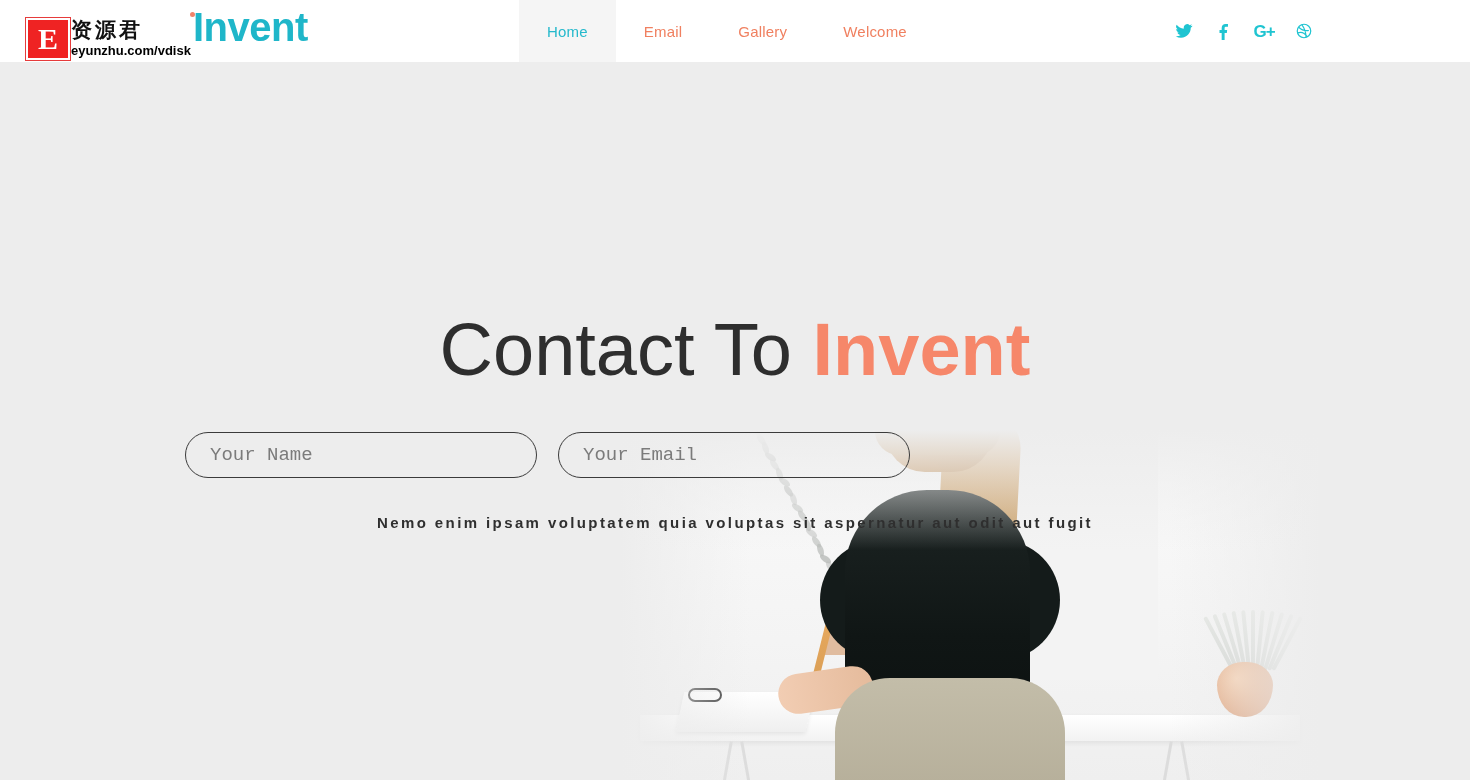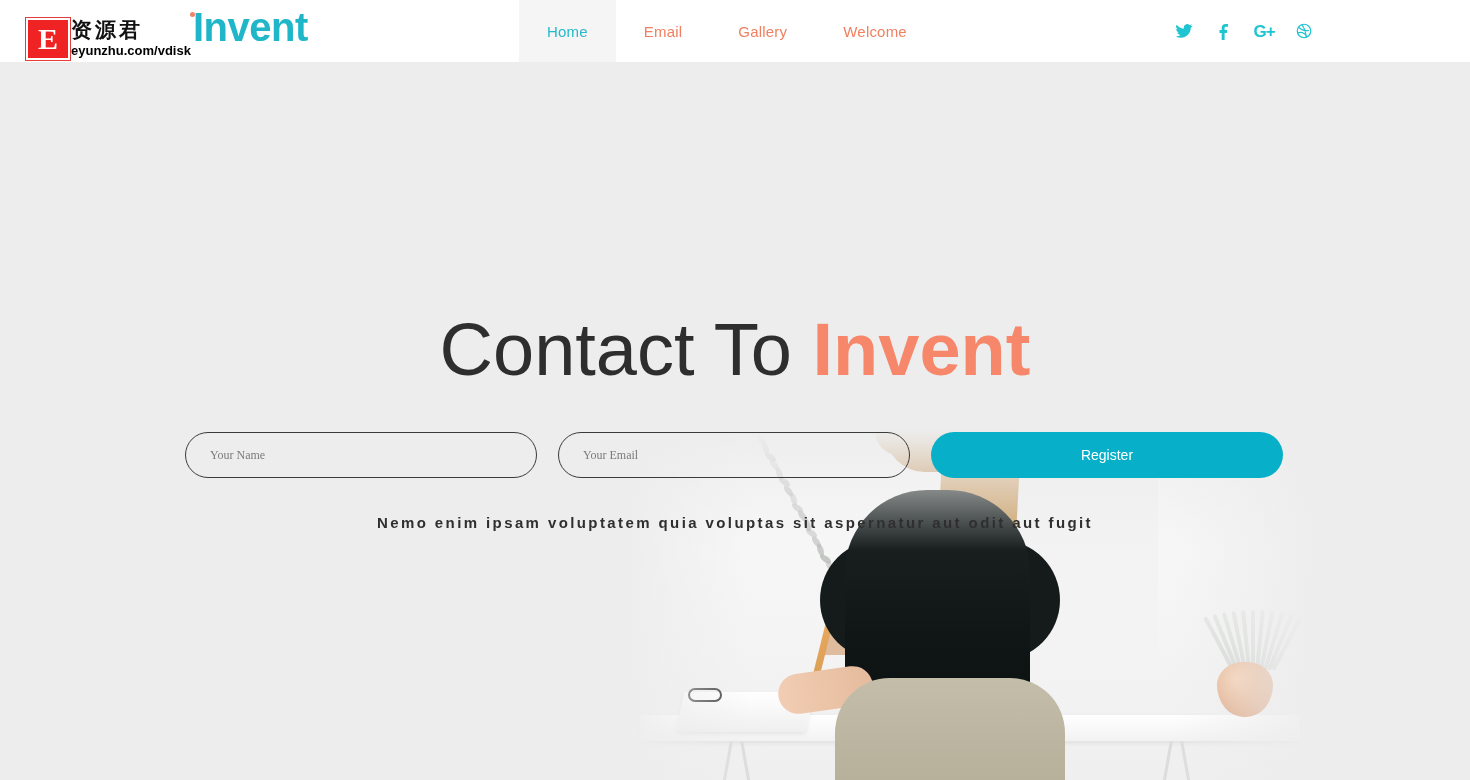--- a/index.html
+++ b/index.html
@@ -240,23 +240,23 @@
 
   .form-row {
     position:absolute; left:185px; top:370px;
     width:1100px; height:46px;
     display:flex; align-items:center; gap:21px;
     z-index:15;
   }
   .fld {
     height:46px; border:1px solid #3b3b3b;
     border-radius:23px; background:transparent;
-    padding:0 24px; font-size:12px; color:#555;
+    padding:0 24px; font-size:19px; color:#555;
     outline:none;
-    font-family:Liberation Serif, serif;
+    font-family:Liberation Mono, monospace;
   }
   .fld::placeholder { color:#7b7b7b; }
   .fld.name { width:352px; }
   .fld.email { width:352px; }
   .btn-reg {
     width:352px; height:46px;
     border:none; border-radius:23px;
     background:#07b0c8; color:#ffffff;
     font-size:14px; cursor:pointer;
     font-family:"Liberation Sans", sans-serif;
@@ -347,21 +347,20 @@
     <div class="photo-fade-t"></div>
   </div>
 
   <h1 class="hero-title">
     <span>Contact To </span><span class="hl">Invent</span>
   </h1>
 
   <div class="form-row">
     <input class="fld name" type="text" placeholder="Your Name" style="">
     <input class="fld email" type="text" placeholder="Your Email" style="">
-    <button class="btn-reg">Register</button>
   </div>
 
   <div class="tagline">Nemo enim ipsam voluptatem quia voluptas sit aspernatur aut odit aut fugit</div>
 </div>
 
 <div class="header">
   <div class="brand-dot"></div>
   <div class="brand">Invent</div>
 
   <nav class="nav" id="nav">

